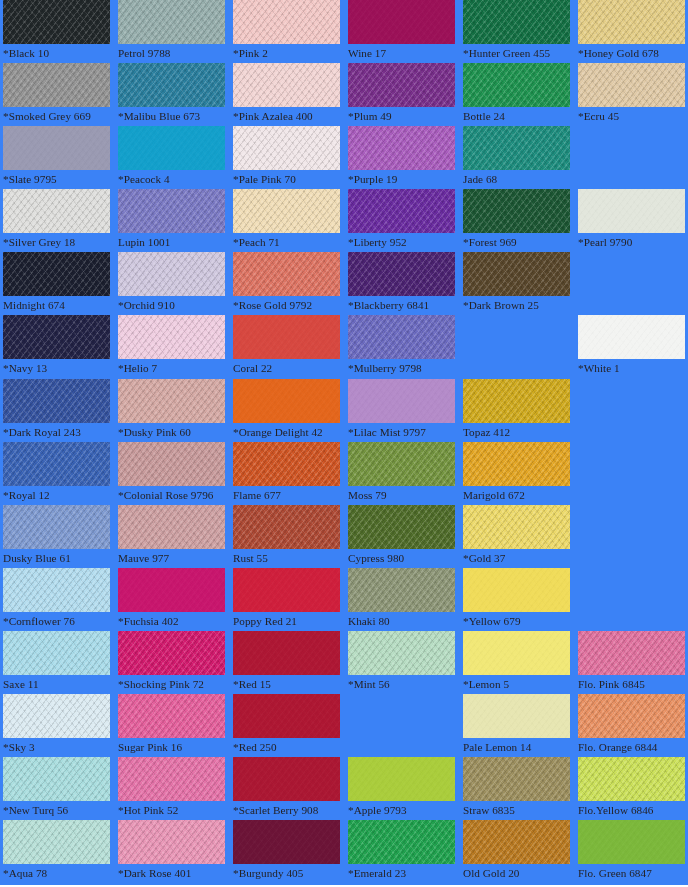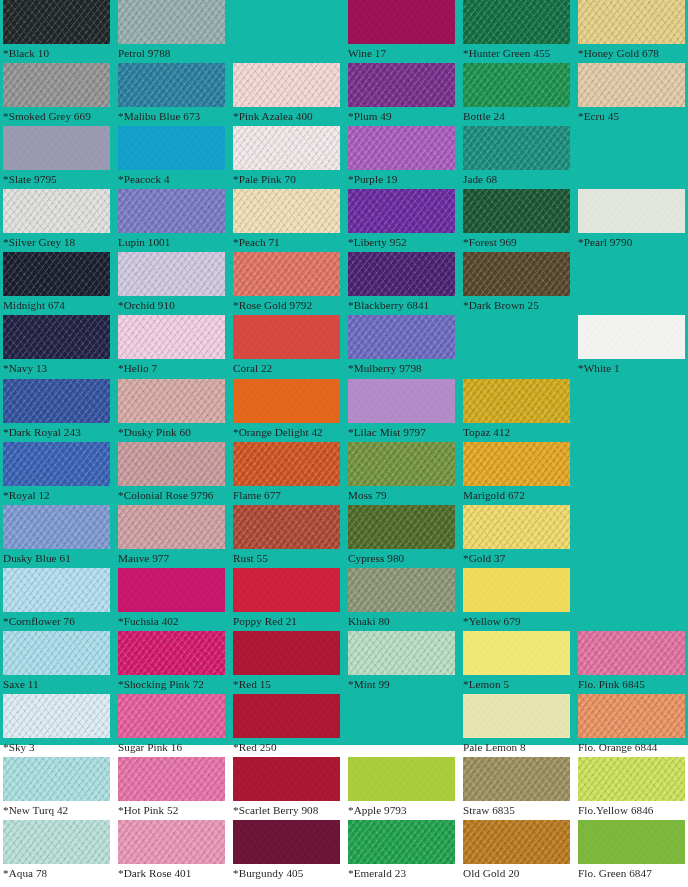--- a/index.html
+++ b/index.html
@@ -11,22 +11,22 @@
   body {
     width: 688px;
     height: 887px;
     overflow: hidden;
     font-family: "Liberation Serif", "DejaVu Serif", serif;
     color: #231f20;
   }
   #sheet {
     position: relative;
     width: 688px;
-    height: 745px;
-    background: #14b8a6;
+    height: 885px;
+    background: #3b82f6;
   }
   .swatch-grid {
     position: absolute;
     left: 0;
     top: 0;
     width: 688px;
     height: 887px;
   }
   .swatch-row {
     position: relative;
@@ -101,20 +101,26 @@
             <div class="tex"></div>
           </div>
           <div class="swatch-label">*Black 10</div>
         </div>
         <div class="swatch-cell c1">
           <div class="swatch-chip" style="background-color: rgb(150, 174, 172);">
             <div class="tex"></div>
           </div>
           <div class="swatch-label">Petrol 9788</div>
         </div>
+        <div class="swatch-cell c2">
+          <div class="swatch-chip" style="background-color: rgb(242, 200, 198);">
+            <div class="tex"></div>
+          </div>
+          <div class="swatch-label">*Pink 2</div>
+        </div>
         <div class="swatch-cell c3">
           <div class="swatch-chip flat" style="background-color: rgb(156, 17, 88);">
             <div class="tex"></div>
           </div>
           <div class="swatch-label">Wine 17</div>
         </div>
         <div class="swatch-cell c4">
           <div class="swatch-chip" style="background-color: rgb(20, 112, 68);">
             <div class="tex"></div>
           </div>
@@ -443,21 +449,21 @@
         <div class="swatch-cell c2">
           <div class="swatch-chip flat" style="background-color: rgb(174, 23, 52);">
             <div class="tex"></div>
           </div>
           <div class="swatch-label">*Red 15</div>
         </div>
         <div class="swatch-cell c3">
           <div class="swatch-chip" style="background-color: rgb(182, 220, 194);">
             <div class="tex"></div>
           </div>
-          <div class="swatch-label">*Mint 99</div>
+          <div class="swatch-label">*Mint 56</div>
         </div>
         <div class="swatch-cell c4">
           <div class="swatch-chip flat" style="background-color: rgb(241, 232, 119);">
             <div class="tex"></div>
           </div>
           <div class="swatch-label">*Lemon 5</div>
         </div>
         <div class="swatch-cell c5">
           <div class="swatch-chip" style="background-color: rgb(224, 114, 159);">
             <div class="tex"></div>
@@ -481,35 +487,35 @@
         <div class="swatch-cell c2">
           <div class="swatch-chip flat" style="background-color: rgb(174, 23, 51);">
             <div class="tex"></div>
           </div>
           <div class="swatch-label">*Red 250</div>
         </div>
         <div class="swatch-cell c4">
           <div class="swatch-chip flat" style="background-color: rgb(231, 230, 178);">
             <div class="tex"></div>
           </div>
-          <div class="swatch-label">Pale Lemon 8</div>
+          <div class="swatch-label">Pale Lemon 14</div>
         </div>
         <div class="swatch-cell c5">
           <div class="swatch-chip" style="background-color: rgb(232, 145, 99);">
             <div class="tex"></div>
           </div>
           <div class="swatch-label">Flo. Orange 6844</div>
         </div>
       </div>
       <div class="swatch-row">
         <div class="swatch-cell c0">
           <div class="swatch-chip" style="background-color: rgb(169, 221, 222);">
             <div class="tex"></div>
           </div>
-          <div class="swatch-label">*New Turq 42</div>
+          <div class="swatch-label">*New Turq 56</div>
         </div>
         <div class="swatch-cell c1">
           <div class="swatch-chip" style="background-color: rgb(228, 115, 168);">
             <div class="tex"></div>
           </div>
           <div class="swatch-label">*Hot Pink 52</div>
         </div>
         <div class="swatch-cell c2">
           <div class="swatch-chip flat" style="background-color: rgb(171, 23, 51);">
             <div class="tex"></div>

